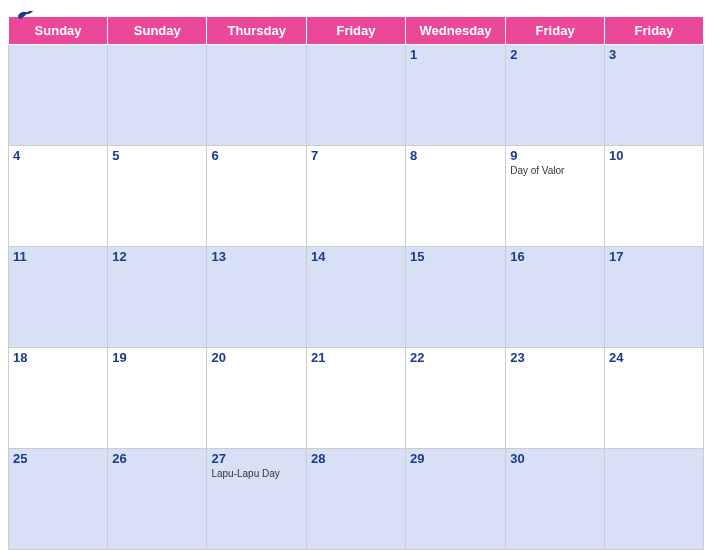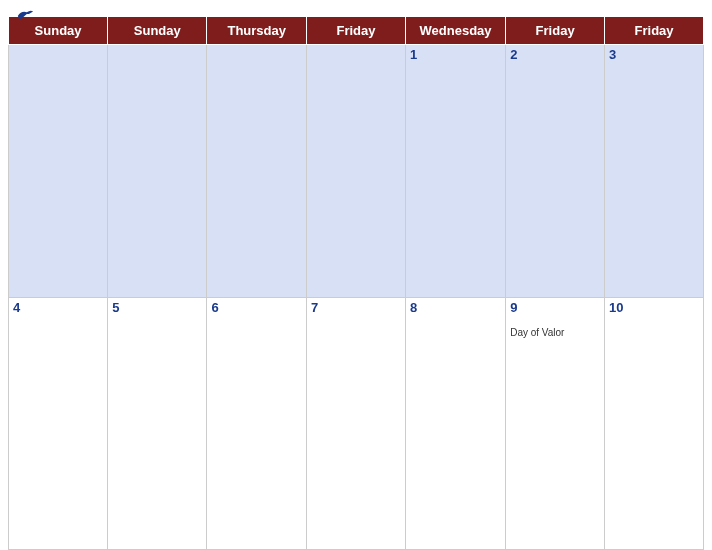--- a/index.html
+++ b/index.html
@@ -67,21 +67,21 @@
     }
 
     .calendar {
       width: calc(100% - 16px);
       margin: 0 8px;
       border-collapse: collapse;
       flex: 1;
     }
 
     .calendar thead tr th {
-      background-color: #7f1d1d;
+      background-color: #ec4899;
       color: #fff;
       font-size: 13px;
       font-weight: bold;
       text-align: center;
       padding: 6px 4px;
       border: 1px solid #fff;
     }
 
     .calendar tbody tr td {
       border: 1px solid #ccc;
@@ -102,21 +102,21 @@
     .day-number {
       font-size: 13px;
       color: #1a3a8c;
       font-weight: bold;
       display: block;
     }
 
     .holiday {
       font-size: 10px;
       color: #333;
-      margin-top: 12px;
+      margin-top: 2px;
       display: block;
     }
   </style>
 </head>
 <body>
 
 <div class="header">
   <div class="logo">
     <span class="logo-text-general"></span>
     <span class="logo-text-blue">
@@ -175,14 +175,82 @@
           <span class="day-number">8</span>
         </td>
         <td>
           <span class="day-number">9</span>
           <span class="holiday">Day of Valor</span>
         </td>
         <td>
           <span class="day-number">10</span>
         </td>
       </tr>
+      <tr>
+        <td>
+          <span class="day-number">11</span>
+        </td>
+        <td>
+          <span class="day-number">12</span>
+        </td>
+        <td>
+          <span class="day-number">13</span>
+        </td>
+        <td>
+          <span class="day-number">14</span>
+        </td>
+        <td>
+          <span class="day-number">15</span>
+        </td>
+        <td>
+          <span class="day-number">16</span>
+        </td>
+        <td>
+          <span class="day-number">17</span>
+        </td>
+      </tr>
+      <tr>
+        <td>
+          <span class="day-number">18</span>
+        </td>
+        <td>
+          <span class="day-number">19</span>
+        </td>
+        <td>
+          <span class="day-number">20</span>
+        </td>
+        <td>
+          <span class="day-number">21</span>
+        </td>
+        <td>
+          <span class="day-number">22</span>
+        </td>
+        <td>
+          <span class="day-number">23</span>
+        </td>
+        <td>
+          <span class="day-number">24</span>
+        </td>
+      </tr>
+      <tr>
+        <td>
+          <span class="day-number">25</span>
+        </td>
+        <td>
+          <span class="day-number">26</span>
+        </td>
+        <td>
+          <span class="day-number">27</span>
+          <span class="holiday">Lapu-Lapu Day</span>
+        </td>
+        <td>
+          <span class="day-number">28</span>
+        </td>
+        <td>
+          <span class="day-number">29</span>
+        </td>
+        <td>
+          <span class="day-number">30</span>
+        </td>
+        <td></td>
+      </tr>
     </tbody>
 </table>
 
 </body></html>

